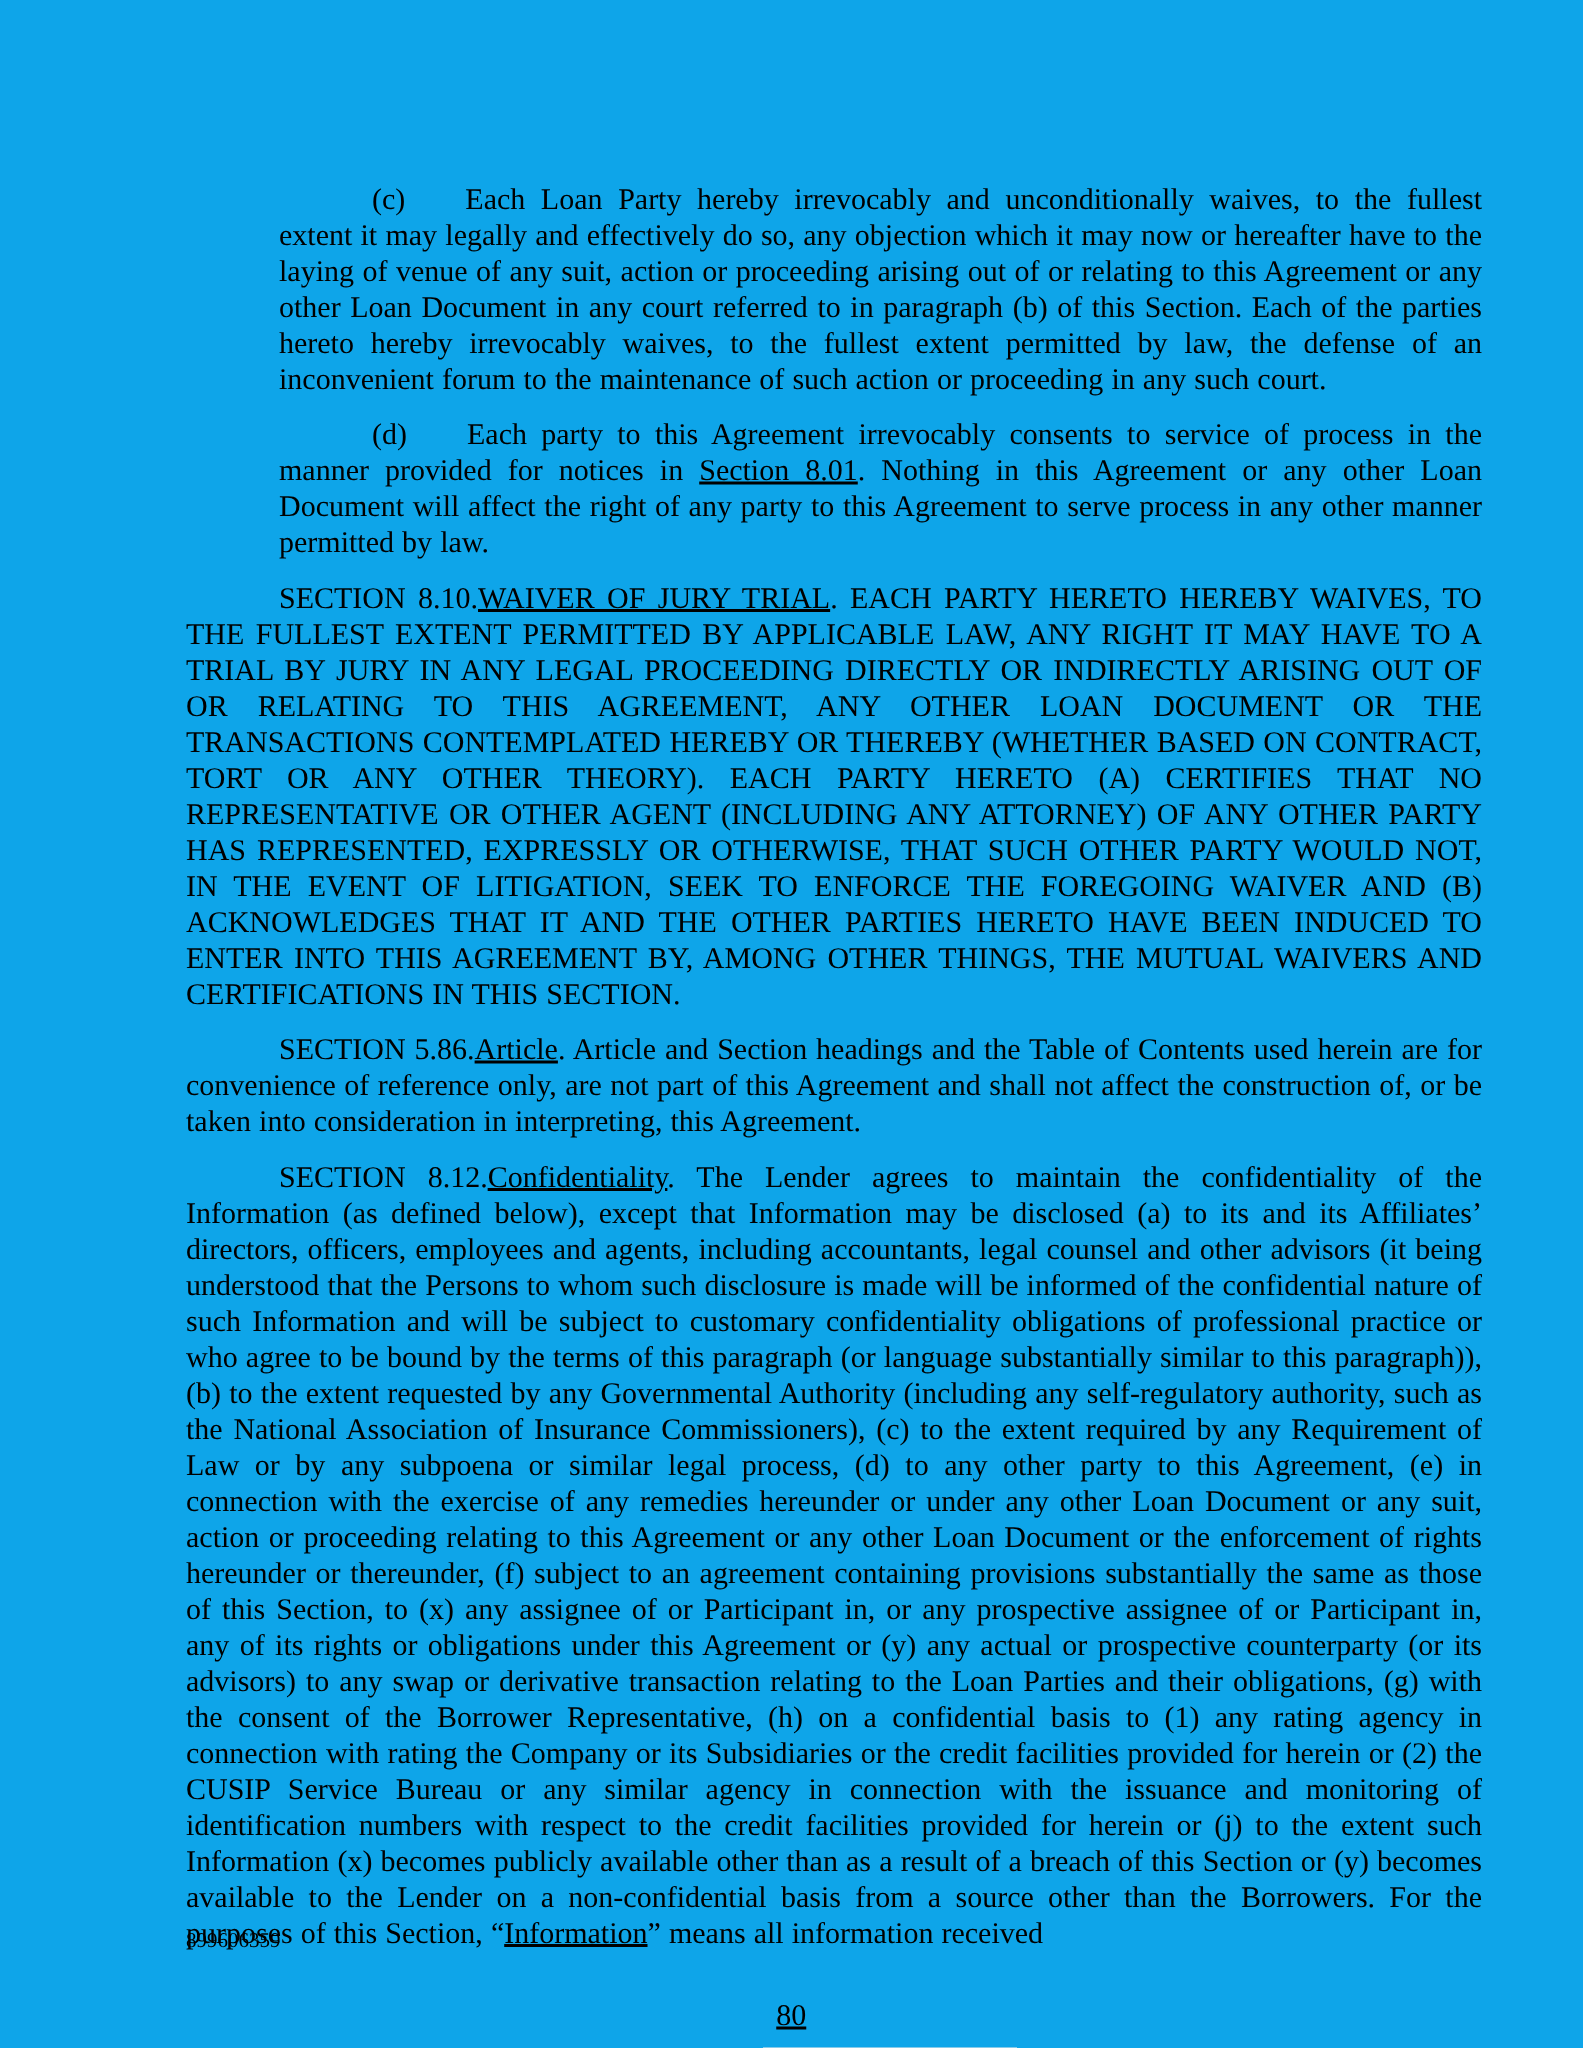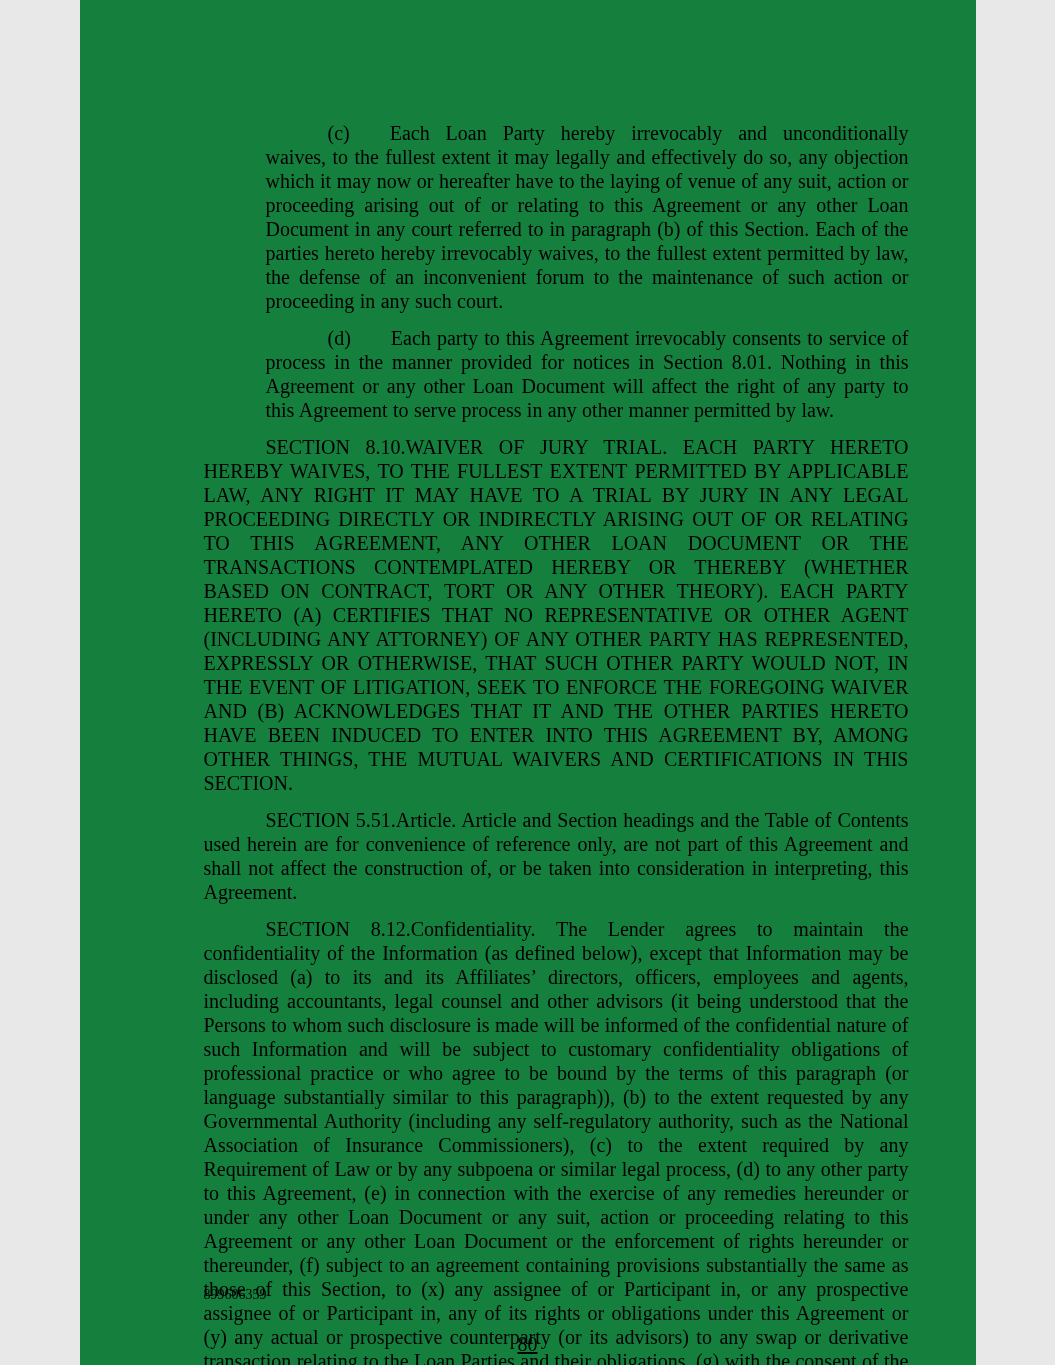--- a/index.html
+++ b/index.html
@@ -1,21 +1,21 @@
 <!DOCTYPE html>
 <html><head>
 <meta charset="utf-8">
 <style>
   html, body { margin: 0; padding: 0; background: #e8e8e8; }
   .page {
     position: relative;
-    width: 896px;
+    width: 1055px;
     height: 1365px;
     margin: 0 auto;
-    background: #15803d;
+    background: #0ea5e9;
     font-family: "Liberation Serif", "DejaVu Serif", serif;
     color: #000000;
     overflow: hidden;
     box-sizing: border-box;
     padding: 121px 67px 0 124px;
   }
   .para {
     font-size: 20px;
     line-height: 24px;
     text-align: justify;
@@ -23,21 +23,21 @@
     margin: 0 0 13px 0;
     word-spacing: 0.02em;
   }
   .para.inset {
     margin-left: 62px;
   }
   .tab {
     display: inline-block;
     width: 40px;
   }
-  .u { }
+  .u { text-decoration: underline; }
   .footer-page {
     position: absolute;
     left: 0;
     right: 0;
     top: 1332px;
     text-align: center;
     font-size: 20px;
     line-height: 24px;
     text-decoration: underline;
   }
@@ -53,20 +53,20 @@
 <body>
 
 <div class="page">
 
   <p class="para inset"><span>(c)</span><span class="tab"></span><span>Each Loan Party hereby irrevocably and unconditionally waives, to the fullest extent it may legally and effectively do so, any objection which it may now or hereafter have to the laying of venue of any suit, action or proceeding arising out of or relating to this Agreement or any other Loan Document in any court referred to in paragraph (b) of this Section.  Each of the parties hereto hereby irrevocably waives, to the fullest extent permitted by law, the defense of an inconvenient forum to the maintenance of such action or proceeding in any such court.</span></p>
 
   <p class="para inset"><span>(d)</span><span class="tab"></span><span>Each party to this Agreement irrevocably consents to service of process in the manner provided for notices in </span><span class="u">Section 8.01</span><span>.  Nothing in this Agreement or any other Loan Document will affect the right of any party to this Agreement to serve process in any other manner permitted by law.</span></p>
 
   <p class="para"><span>SECTION 8.10.</span><span class="u">WAIVER OF JURY TRIAL</span><span>.  EACH PARTY HERETO HEREBY WAIVES, TO THE FULLEST EXTENT PERMITTED BY APPLICABLE LAW, ANY RIGHT IT MAY HAVE TO A TRIAL BY JURY IN ANY LEGAL PROCEEDING DIRECTLY OR INDIRECTLY ARISING OUT OF OR RELATING TO THIS AGREEMENT, ANY OTHER LOAN DOCUMENT OR THE TRANSACTIONS CONTEMPLATED HEREBY OR THEREBY (WHETHER BASED ON CONTRACT, TORT OR ANY OTHER THEORY).  EACH PARTY HERETO (A) CERTIFIES THAT NO REPRESENTATIVE OR OTHER AGENT (INCLUDING ANY ATTORNEY) OF ANY OTHER PARTY HAS REPRESENTED, EXPRESSLY OR OTHERWISE, THAT SUCH OTHER PARTY WOULD NOT, IN THE EVENT OF LITIGATION, SEEK TO ENFORCE THE FOREGOING WAIVER AND (B) ACKNOWLEDGES THAT IT AND THE OTHER PARTIES HERETO HAVE BEEN INDUCED TO ENTER INTO THIS AGREEMENT BY, AMONG OTHER THINGS, THE MUTUAL WAIVERS AND CERTIFICATIONS IN THIS SECTION.</span></p>
 
-  <p class="para"><span>SECTION 5.51.</span><span class="u">Article</span><span>.  Article and Section headings and the Table of Contents used herein are for convenience of reference only, are not part of this Agreement and shall not affect the construction of, or be taken into consideration in interpreting, this Agreement.</span></p>
+  <p class="para"><span>SECTION 5.86.</span><span class="u">Article</span><span>.  Article and Section headings and the Table of Contents used herein are for convenience of reference only, are not part of this Agreement and shall not affect the construction of, or be taken into consideration in interpreting, this Agreement.</span></p>
 
   <p class="para"><span>SECTION 8.12.</span><span class="u">Confidentiality</span><span>.  The Lender agrees to maintain the confidentiality of the Information (as defined below), except that Information may be disclosed (a) to its and its Affiliates’ directors, officers, employees and agents, including accountants, legal counsel and other advisors (it being understood that the Persons to whom such disclosure is made will be informed of the confidential nature of such Information and will be subject to customary confidentiality obligations of professional practice or who agree to be bound by the terms of this paragraph (or language substantially similar to this paragraph)), (b) to the extent requested by any Governmental Authority (including any self-regulatory authority, such as the National Association of Insurance Commissioners), (c) to the extent required by any Requirement of Law or by any subpoena or similar legal process, (d) to any other party to this Agreement, (e) in connection with the exercise of any remedies hereunder or under any other Loan Document or any suit, action or proceeding relating to this Agreement or any other Loan Document or the enforcement of rights hereunder or thereunder, (f) subject to an agreement containing provisions substantially the same as those of this Section, to (x) any assignee of or Participant in, or any prospective assignee of or Participant in, any of its rights or obligations under this Agreement or (y) any actual or prospective counterparty (or its advisors) to any swap or derivative transaction relating to the Loan Parties and their obligations, (g) with the consent of the Borrower Representative, (h) on a confidential basis to (1) any rating agency in connection with rating the Company or its Subsidiaries or the credit facilities provided for herein or (2)  the CUSIP Service Bureau or any similar agency in connection with the issuance and monitoring of identification numbers with respect to the credit facilities provided for herein or (j) to the extent such Information (x) becomes publicly available other than as a result of a breach of this Section or (y) becomes available to the Lender on a non-confidential basis from a source other than the Borrowers.  For the purposes of this Section, “</span><span class="u">Information</span><span>” means all information received</span></p>
 
   <div class="footer-page">80</div>
   <div class="doc-id">899606359</div>
 
 </div>
 
 </body></html>

